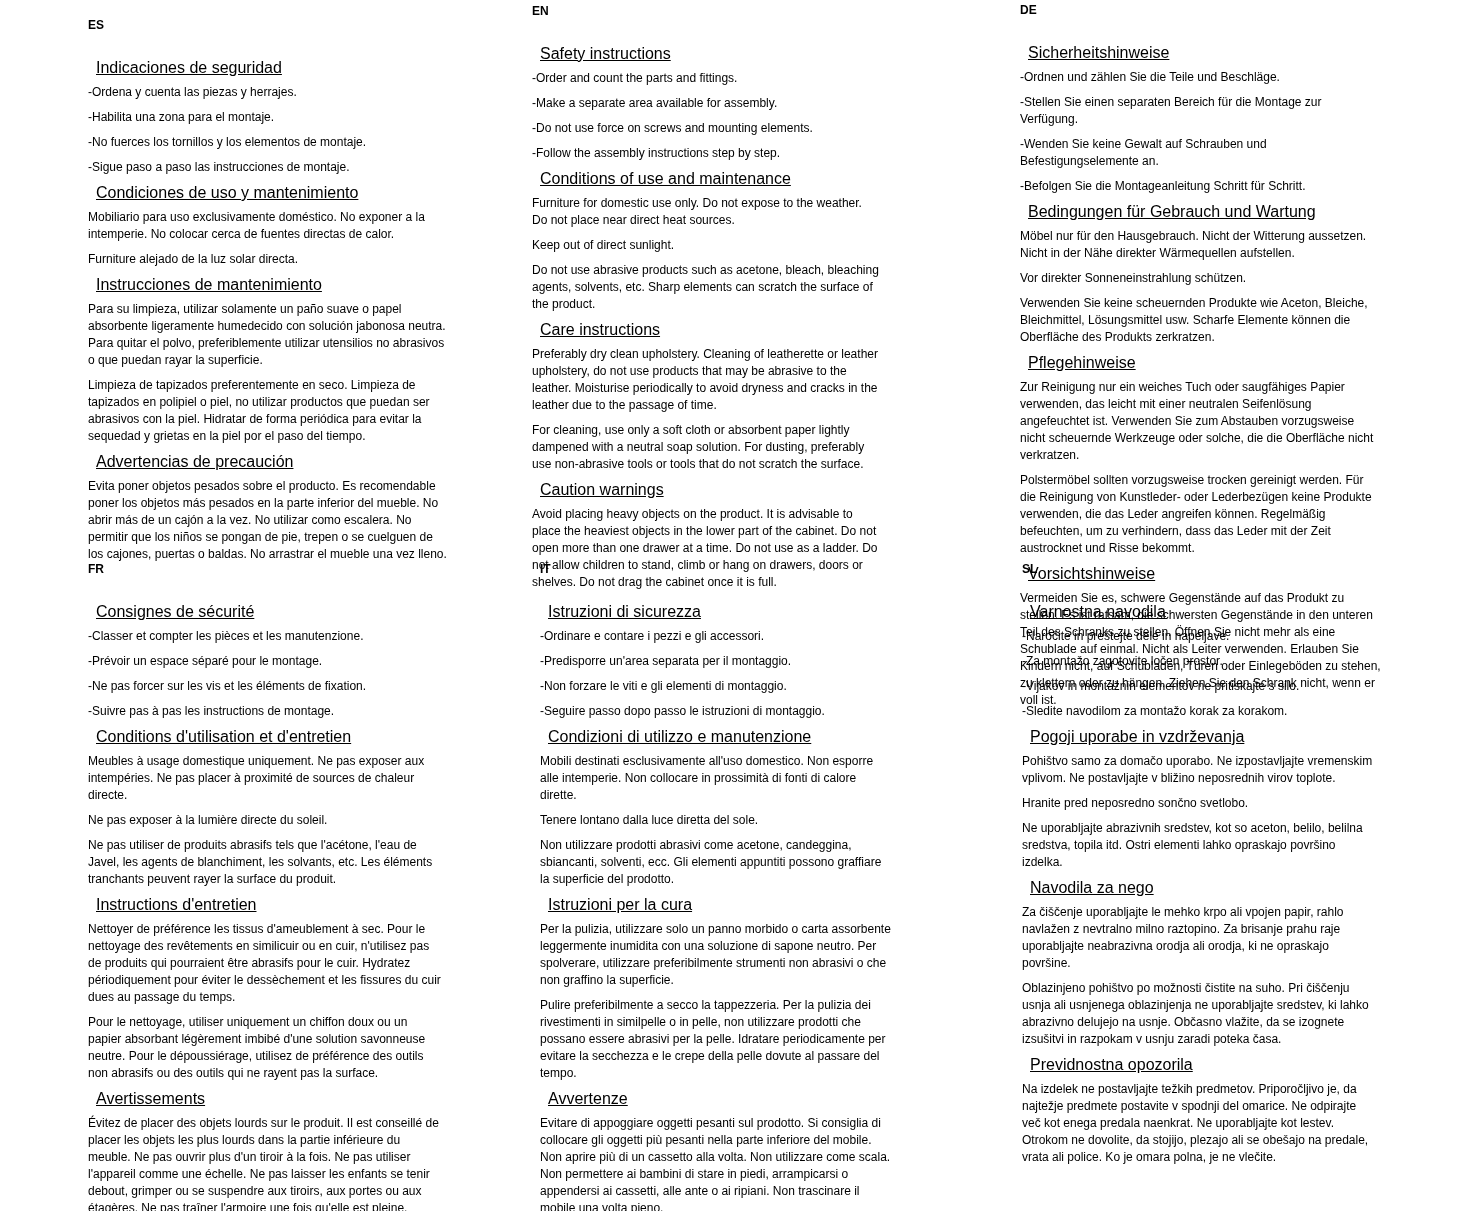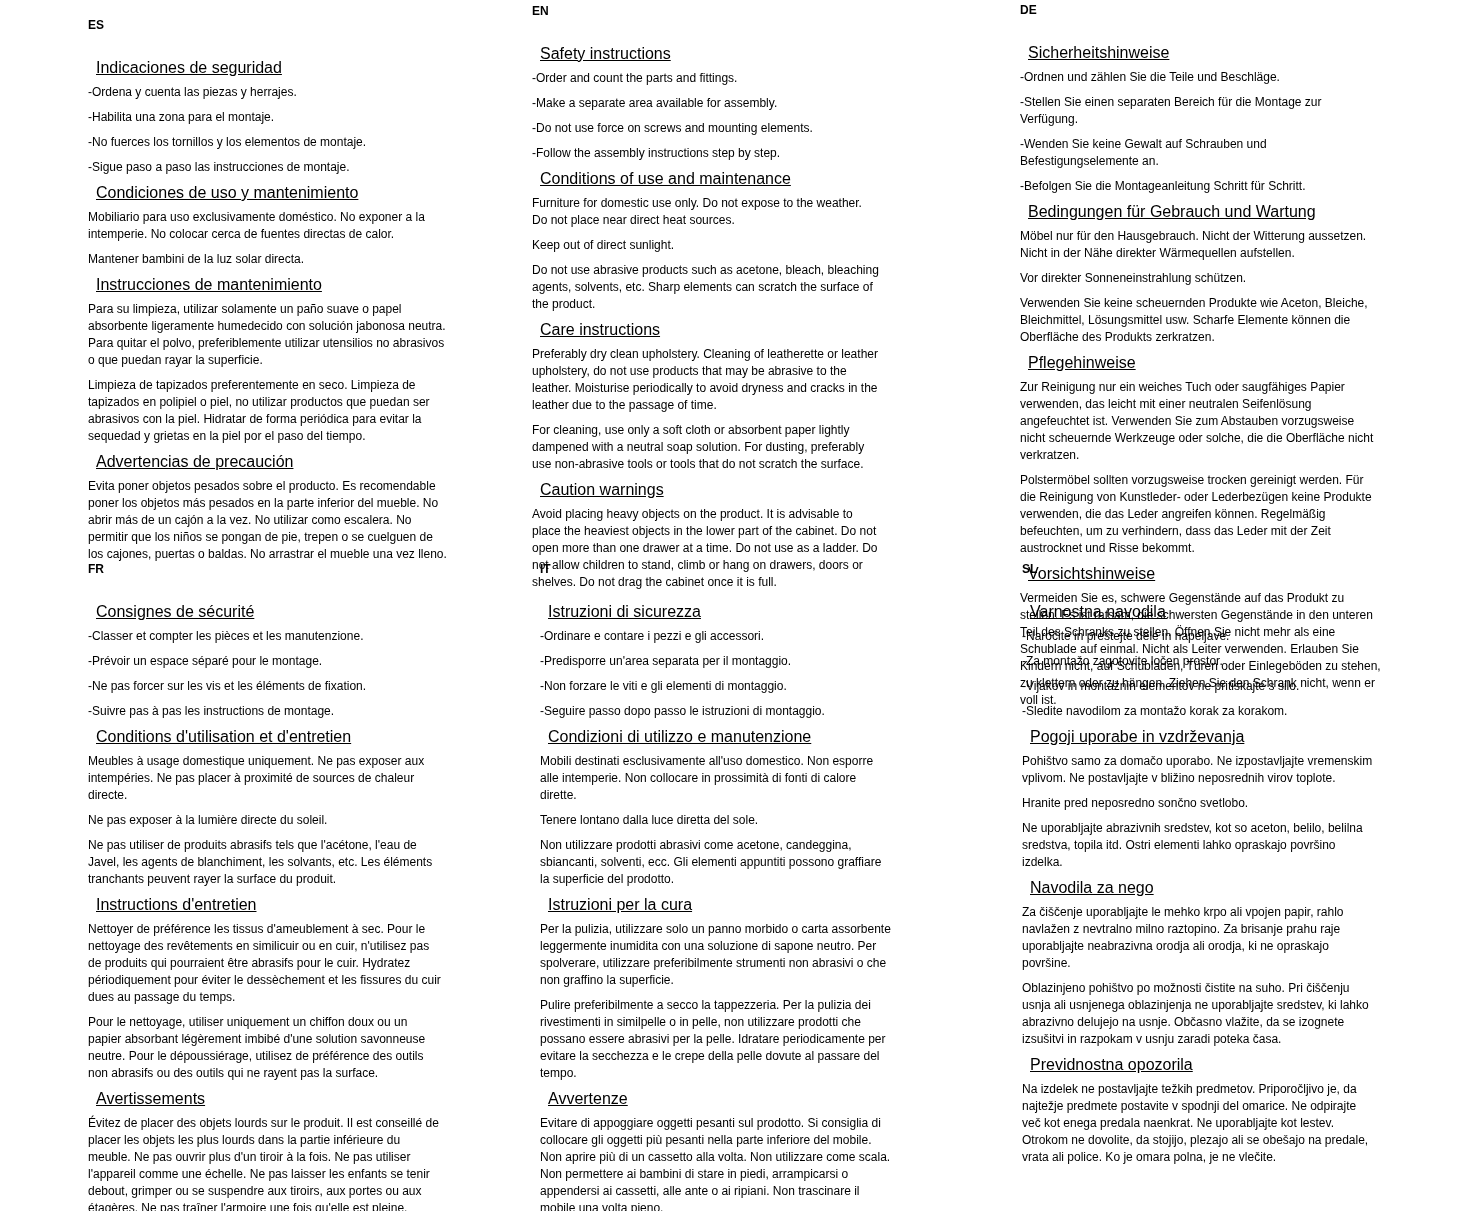--- a/index.html
+++ b/index.html
@@ -49,21 +49,21 @@
   <div id="columns">
       <div class="col col-0">
         <div class="lang">ES</div>
         <div class="heading">Indicaciones de seguridad</div>
         <p class="para">-Ordena y cuenta las piezas y herrajes.</p>
         <p class="para">-Habilita una zona para el montaje.</p>
         <p class="para">-No fuerces los tornillos y los elementos de montaje.</p>
         <p class="para">-Sigue paso a paso las instrucciones de montaje.</p>
         <div class="heading">Condiciones de uso y mantenimiento</div>
         <p class="para">Mobiliario para uso exclusivamente doméstico. No exponer a la intemperie. No colocar cerca de fuentes directas de calor.</p>
-        <p class="para">Mantener bambini de la luz solar directa.</p>
+        <p class="para">Furniture alejado de la luz solar directa.</p>
         <div class="heading">Instrucciones de mantenimiento</div>
         <p class="para">Para su limpieza, utilizar solamente un paño suave o papel absorbente ligeramente humedecido con solución jabonosa neutra. Para quitar el polvo, preferiblemente utilizar utensilios no abrasivos o que puedan rayar la superficie.</p>
         <p class="para">Limpieza de tapizados preferentemente en seco. Limpieza de tapizados en polipiel o piel, no utilizar productos que puedan ser abrasivos con la piel. Hidratar de forma periódica para evitar la sequedad y grietas en la piel por el paso del tiempo.</p>
         <div class="heading">Advertencias de precaución</div>
         <p class="para">Evita poner objetos pesados sobre el producto. Es recomendable poner los objetos más pesados en la parte inferior del mueble. No abrir más de un cajón a la vez. No utilizar como escalera. No permitir que los niños se pongan de pie, trepen o se cuelguen de los cajones, puertas o baldas. No arrastrar el mueble una vez lleno.</p>
       </div>
       <div class="col col-1">
         <div class="lang">EN</div>
         <div class="heading">Safety instructions</div>
         <p class="para">-Order and count the parts and fittings.</p>

